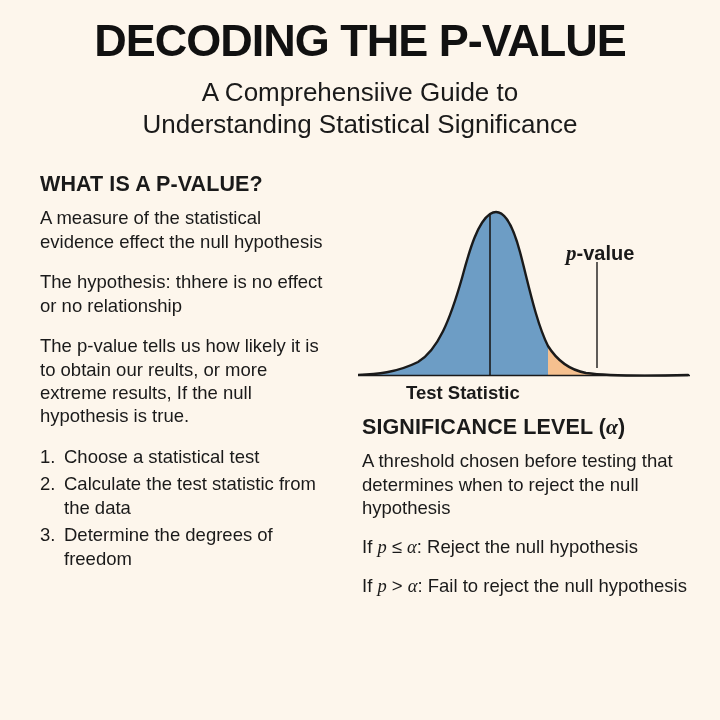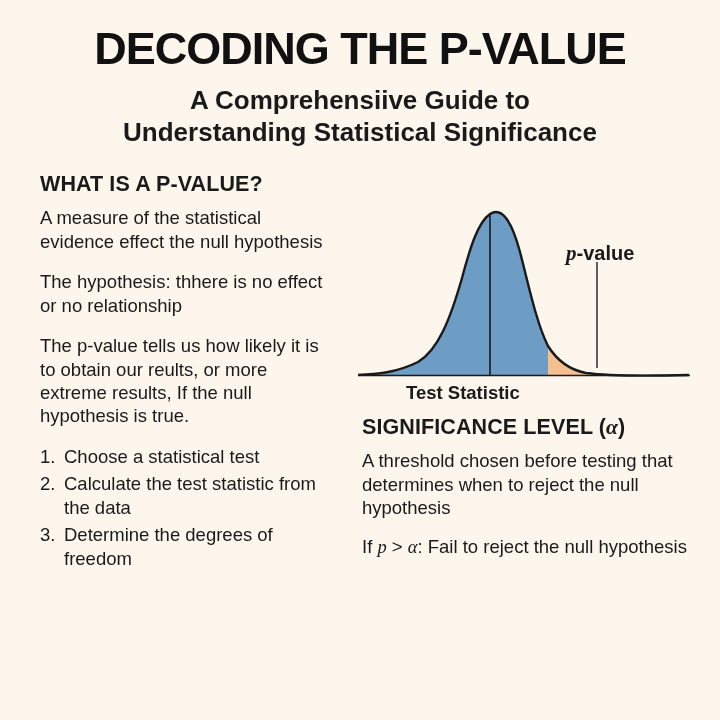--- a/index.html
+++ b/index.html
@@ -11,39 +11,39 @@
     height: 720px;
     background: #fdf6ec;
     font-family: "Liberation Sans", sans-serif;
     color: #1a1a1a;
     overflow: hidden;
     position: relative;
   }
   .poster {
     position: absolute;
     inset: 0;
-    padding: 8px;
+    padding: 0;
   }
 
   
   .header {
     text-align: center;
     padding: 18px 20px 0 20px;
   }
   .title {
     font-size: 45px;
     font-weight: bold;
     letter-spacing: -1px;
     line-height: 1.0;
     margin: 0 0 10px 0;
     color: #111;
   }
   .subtitle {
     font-size: 26px;
-    font-weight: bold;
+    font-weight: normal;
     line-height: 1.24;
     margin: 13px;
     color: #1a1a1a;
   }
 
   
   .body-cols {
     position: absolute;
     top: 160px;
     left: 0;
@@ -203,20 +203,23 @@
         <div class="ts-label">Test Statistic</div>
       </div>
 
       <h2 class="section sig-head">
         <span>SIGNIFICANCE LEVEL</span>
         <span class="paren">(</span><span class="alpha">α</span><span class="paren">)</span>
       </h2>
 
       <p class="para tight">A threshold chosen before testing that determines when to reject the null hypothesis</p>
 
+      <p class="para tight">
+        <span>If </span><span class="ital">p</span><span> ≤ </span><span class="alpha">α</span><span>: Reject the null hypothesis</span>
+      </p>
 
       <p class="para tight">
         <span>If </span><span class="ital">p</span><span> &gt; </span><span class="alpha">α</span><span>: Fail to reject the null hypothesis</span>
       </p>
 
     </div>
   </div>
 </div>
 
 </body></html>

